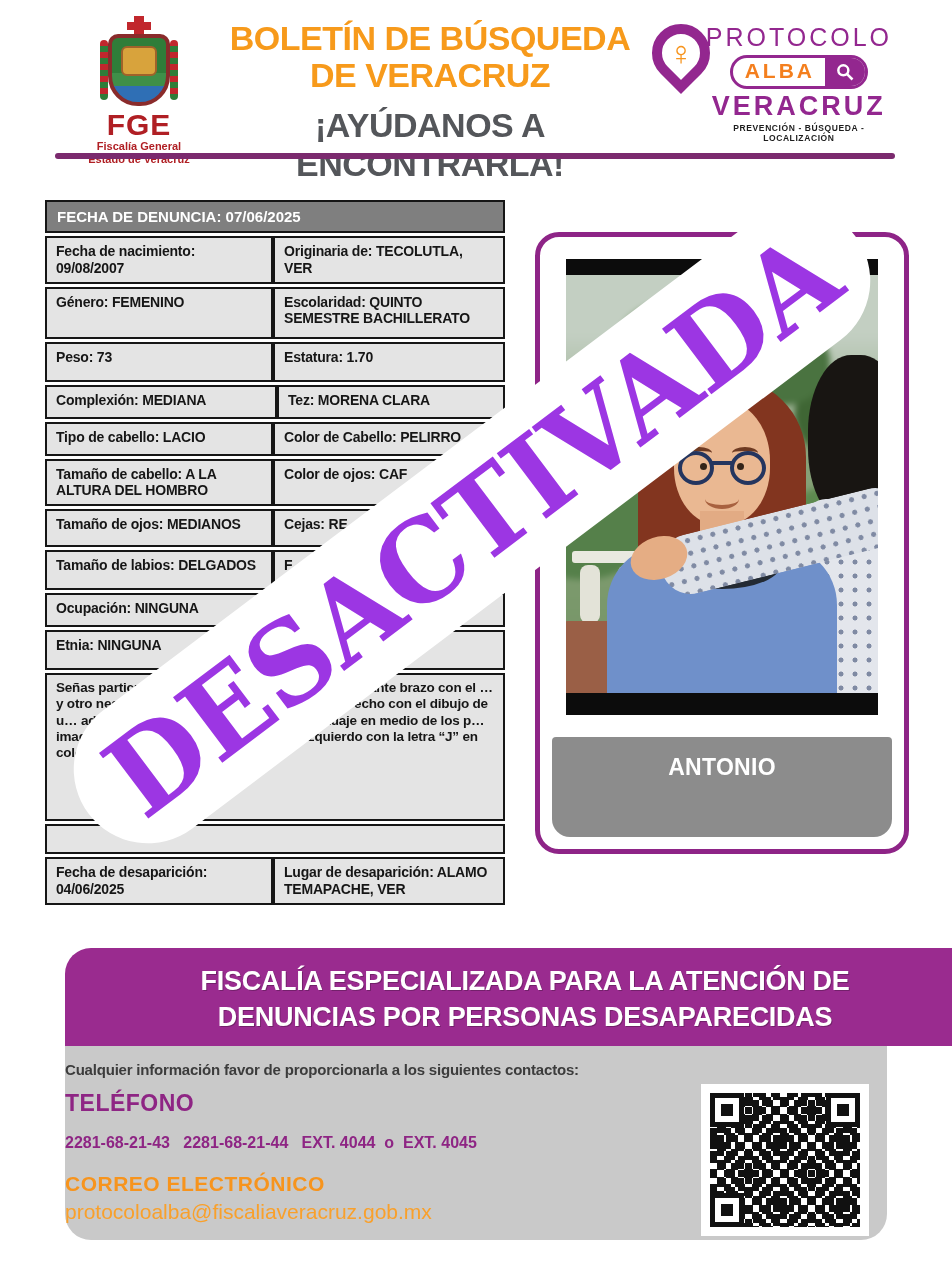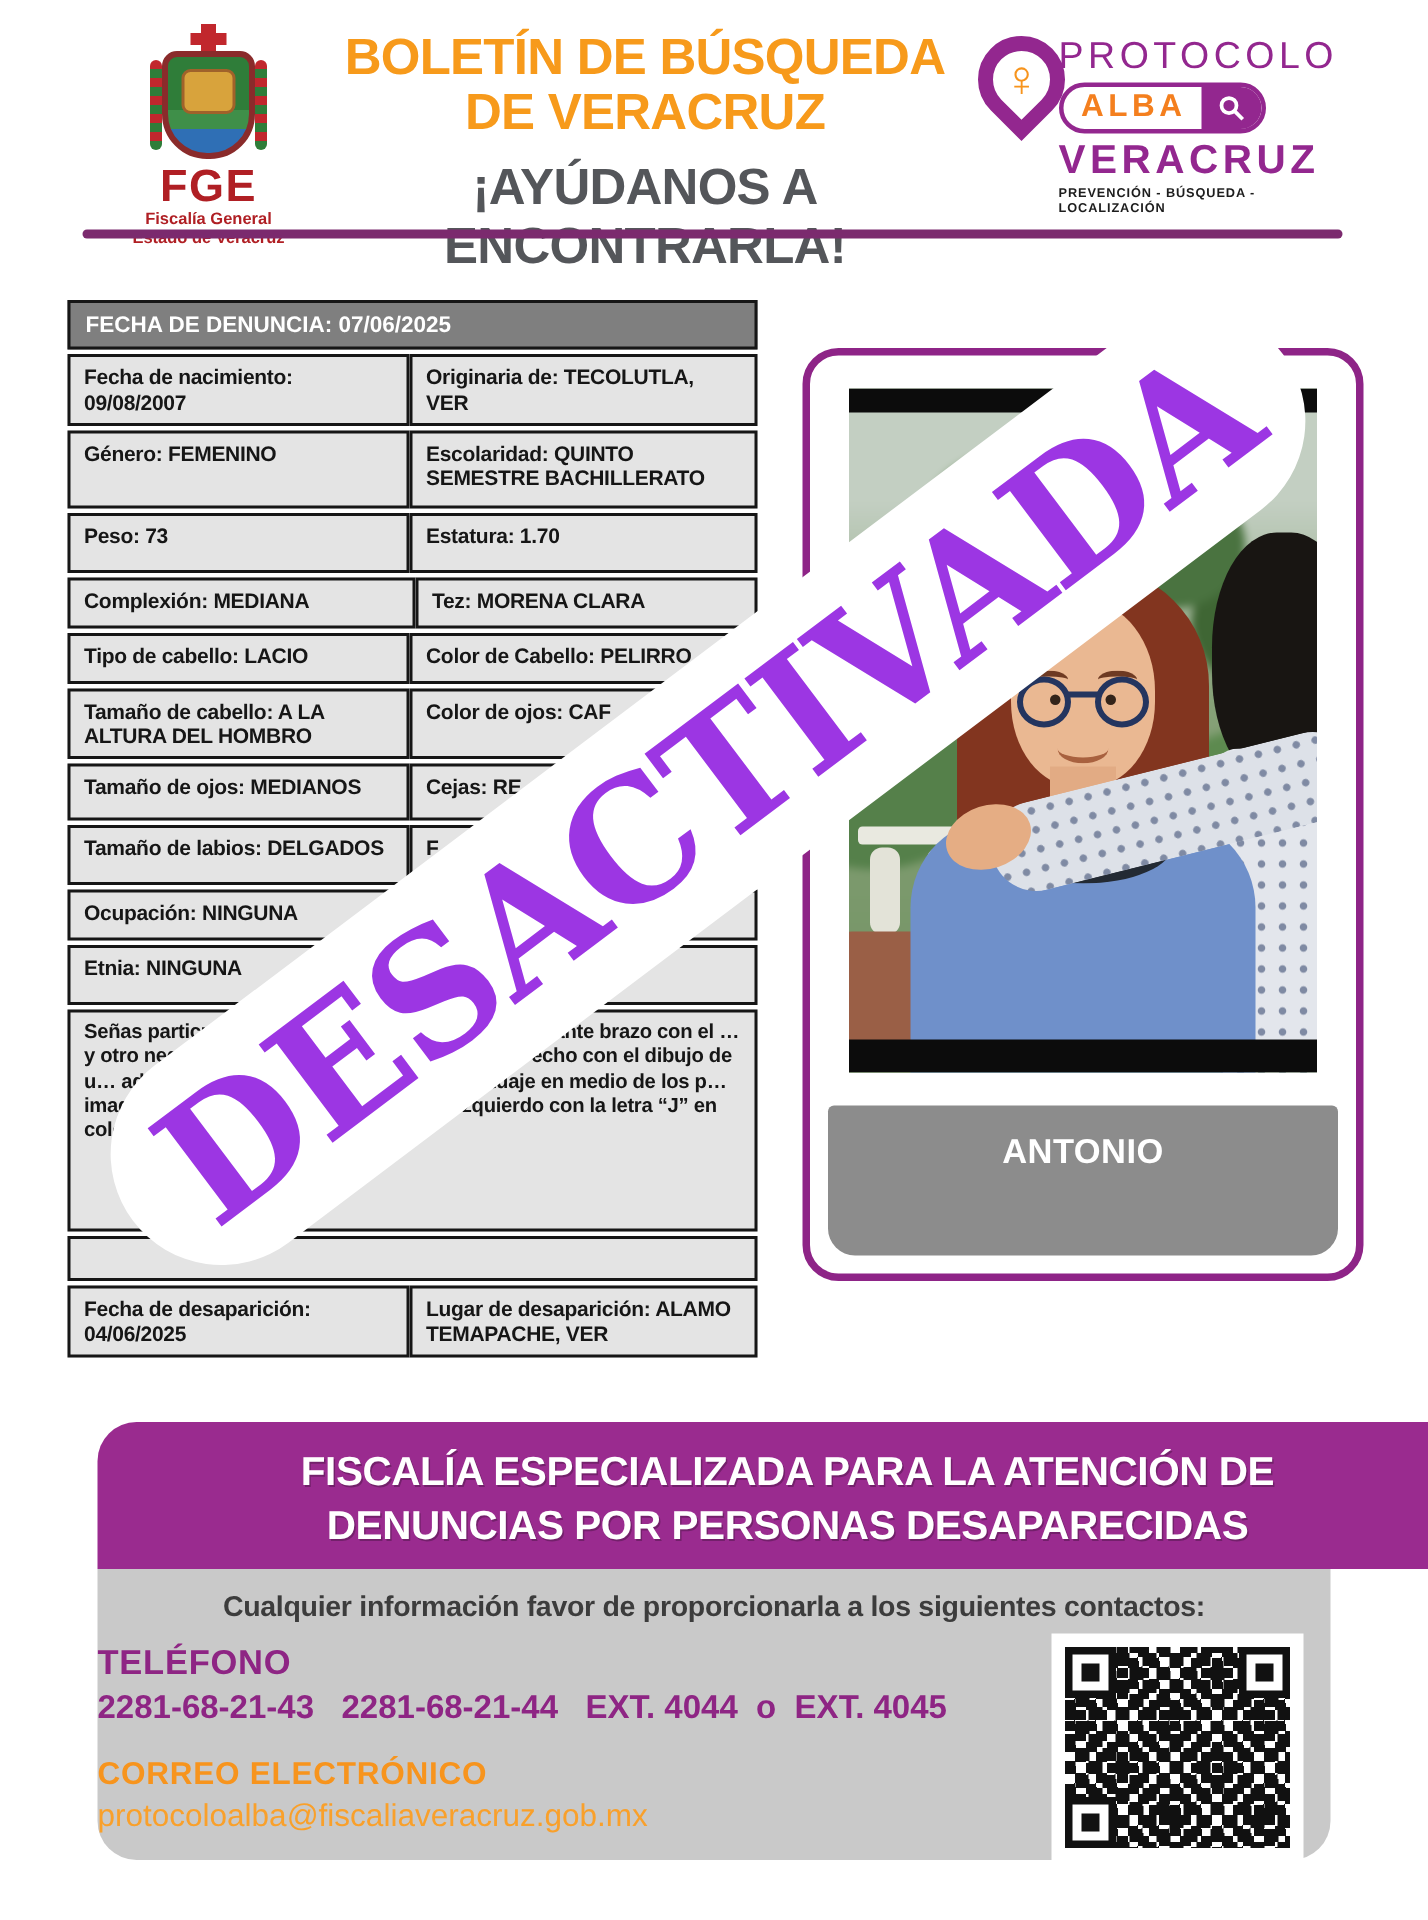--- a/index.html
+++ b/index.html
@@ -25,21 +25,21 @@
   .title-block{position:absolute;left:205px;top:20px;width:450px;text-align:center;}
   .title-orange{color:#f79a1b;font-size:34px;font-weight:800;line-height:1.08;letter-spacing:-0.5px;}
   .title-gray{color:#54565a;font-size:34px;font-weight:800;margin-top:13px;letter-spacing:-0.5px;}
 
   .alba-block{position:absolute;left:648px;top:22px;width:244px;display:flex;gap:8px;}
   .pin-wrap{position:relative;width:72px;height:92px;}
   .pin{position:absolute;left:4px;top:2px;width:58px;height:58px;border:10px solid #93278F;
        border-radius:50% 50% 50% 0;transform:rotate(-45deg);box-sizing:border-box;background:#fff;}
   .pin-female{position:absolute;left:4px;top:2px;width:58px;height:58px;display:flex;align-items:center;
        justify-content:center;color:#f7941d;font-size:34px;font-weight:700;}
-  .alba-texts{padding-top:2px;}
+  .alba-texts{padding-top:2px;text-align:center;}
   .alba-protocolo{color:#93278F;font-size:25px;font-weight:500;letter-spacing:3px;line-height:1.1;}
   .alba-pill{display:inline-flex;align-items:stretch;border:3px solid #93278F;border-radius:17px;
        overflow:hidden;height:28px;margin-top:3px;}
   .alba-word{color:#f47f1e;font-weight:800;font-size:21px;letter-spacing:3px;padding:1px 10px 0 12px;}
   .alba-mag{background:#93278F;width:40px;display:flex;align-items:center;justify-content:center;}
   .alba-veracruz{color:#93278F;font-size:27px;font-weight:700;letter-spacing:3px;margin-top:3px;line-height:1.05;}
   .alba-tagline{color:#1d1d1d;font-size:8.5px;font-weight:700;letter-spacing:0.6px;margin-top:3px;}
 
   .divider{position:absolute;left:55px;top:153px;width:840px;height:6px;background:#7b2a6e;border-radius:3px;}
 
@@ -113,25 +113,25 @@
   .stamp-text{font-family:"DejaVu Serif",serif;font-weight:700;font-size:108px;color:#9c36e3;
      letter-spacing:-1px;transform:scaleY(1.04);white-space:nowrap;}
 
   
   .banner{position:absolute;left:65px;top:948px;width:920px;height:98px;background:#9a2b8f;
      border-radius:26px 26px 0 0;color:#fff;text-align:center;font-weight:800;font-size:27px;
      line-height:1.32;padding-top:16px;box-sizing:border-box;letter-spacing:-0.3px;
      text-shadow:1px 1px 0 rgba(0,0,0,0.25);}
   .panel{position:absolute;left:65px;top:1046px;width:822px;height:194px;background:#c9c9c9;
      border-radius:0 0 26px 26px;box-sizing:border-box;}
-  .panel-intro{text-align:center;font-weight:800;font-size:19px;color:#3c3c3c;padding-top:15px;letter-spacing:-0.2px;}
+  .panel-intro{text-align:left;font-weight:800;font-size:15px;color:#3c3c3c;padding-top:15px;letter-spacing:-0.2px;}
   .panel-row{display:flex;margin-top:4px;}
   .contact-col{flex:1;}
   .tel-label{color:#8e2584;font-weight:800;font-size:23px;margin-top:8px;letter-spacing:0.5px;}
-  .tel-numbers{color:#8e2584;font-weight:800;font-size:22px;margin-top:3px;white-space:pre-wrap;}
+  .tel-numbers{color:#8e2584;font-weight:800;font-size:16px;margin-top:17px;white-space:pre-wrap;}
   .mail-label{color:#f7941d;font-weight:800;font-size:21px;margin-top:20px;letter-spacing:0.5px;}
   .mail-addr{color:#f9a02b;font-weight:400;font-size:21px;margin-top:4px;}
   .qr-box{width:168px;height:152px;background:#fff;margin:2px 18px 0 0;padding:9px;box-sizing:border-box;}
   .qr{position:relative;width:100%;height:100%;
      background:
        conic-gradient(#111 0 90deg,transparent 0 180deg,#111 0 270deg,transparent 0) 0 0/14px 14px,
        conic-gradient(#111 0 90deg,transparent 0 180deg,#111 0 270deg,transparent 0) 7px 4px/18px 18px;}
   .finder{position:absolute;width:34px;height:34px;border:5px solid #111;background:#fff;box-sizing:border-box;}
   .finder:after{content:"";position:absolute;left:6px;top:6px;width:12px;height:12px;background:#111;}
   .finder.f-tl{left:0;top:0;} .finder.f-tr{right:0;top:0;} .finder.f-bl{left:0;bottom:0;}

